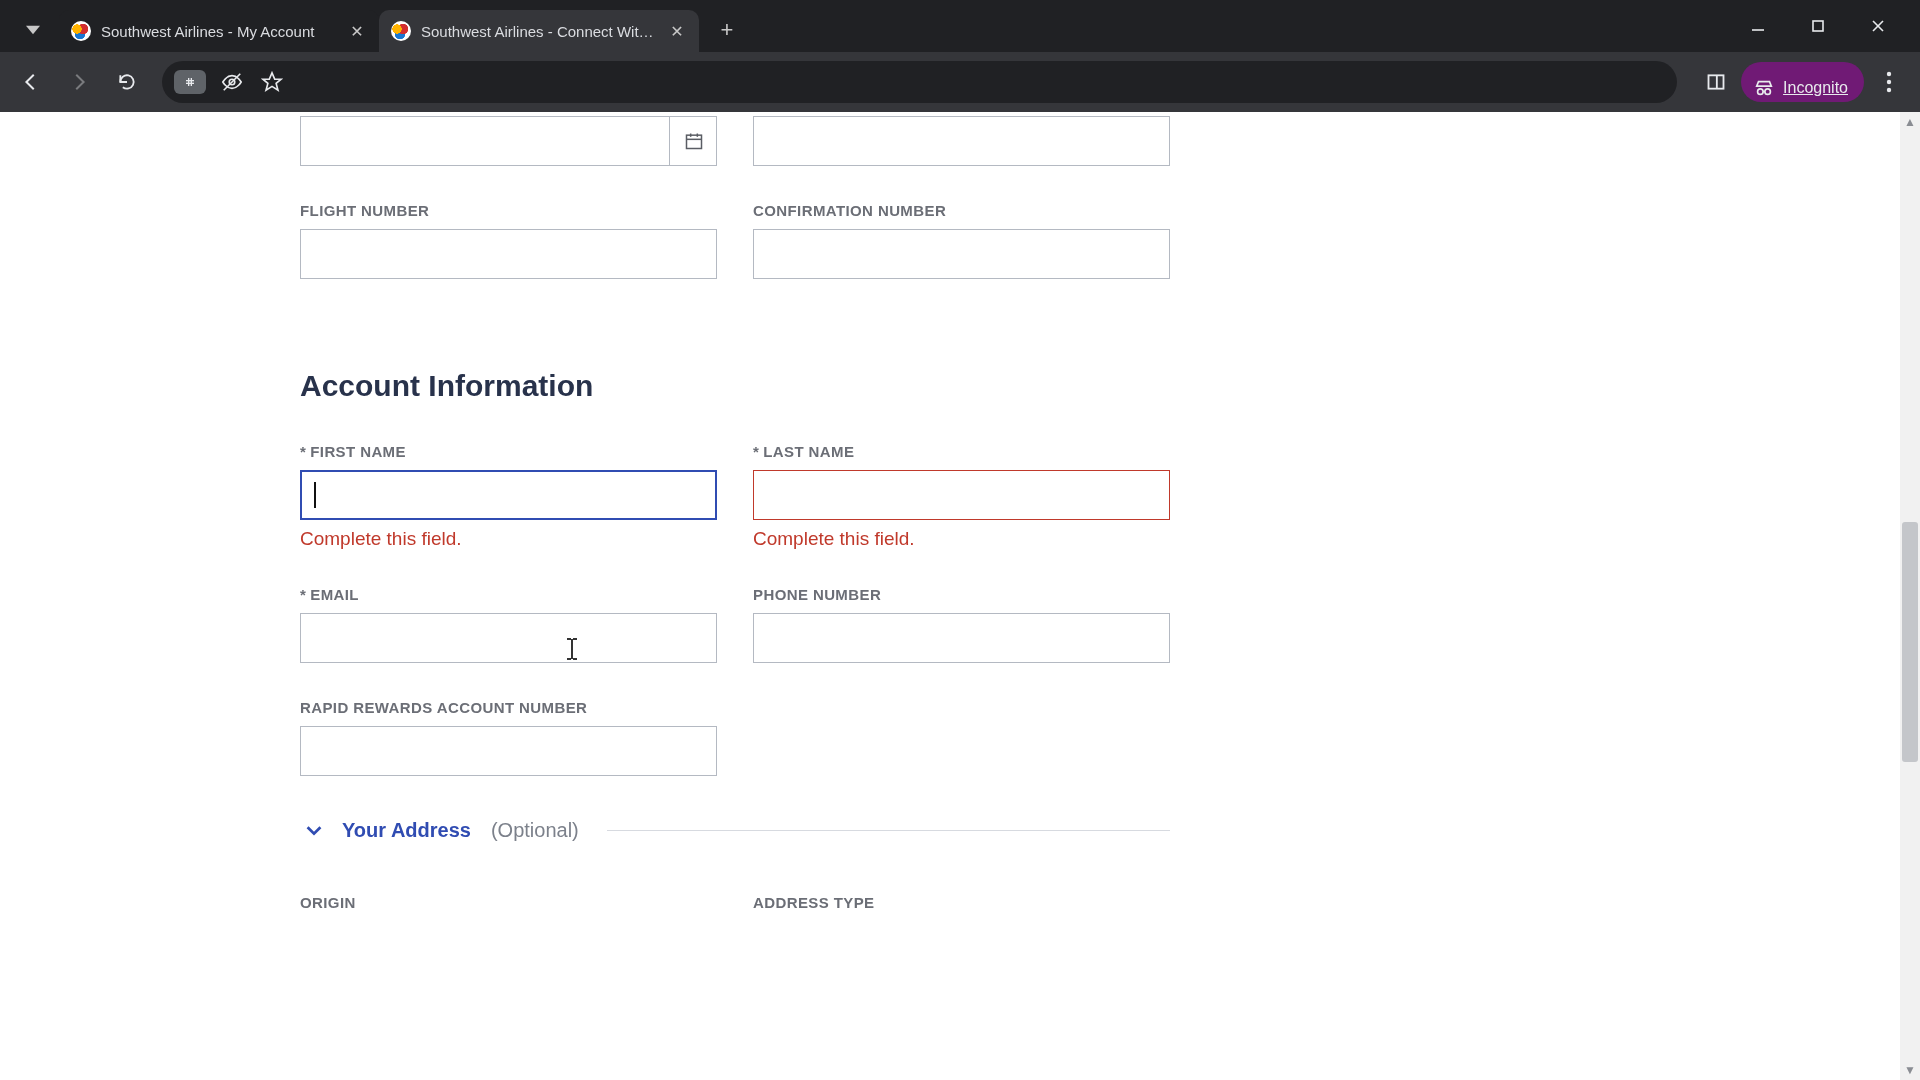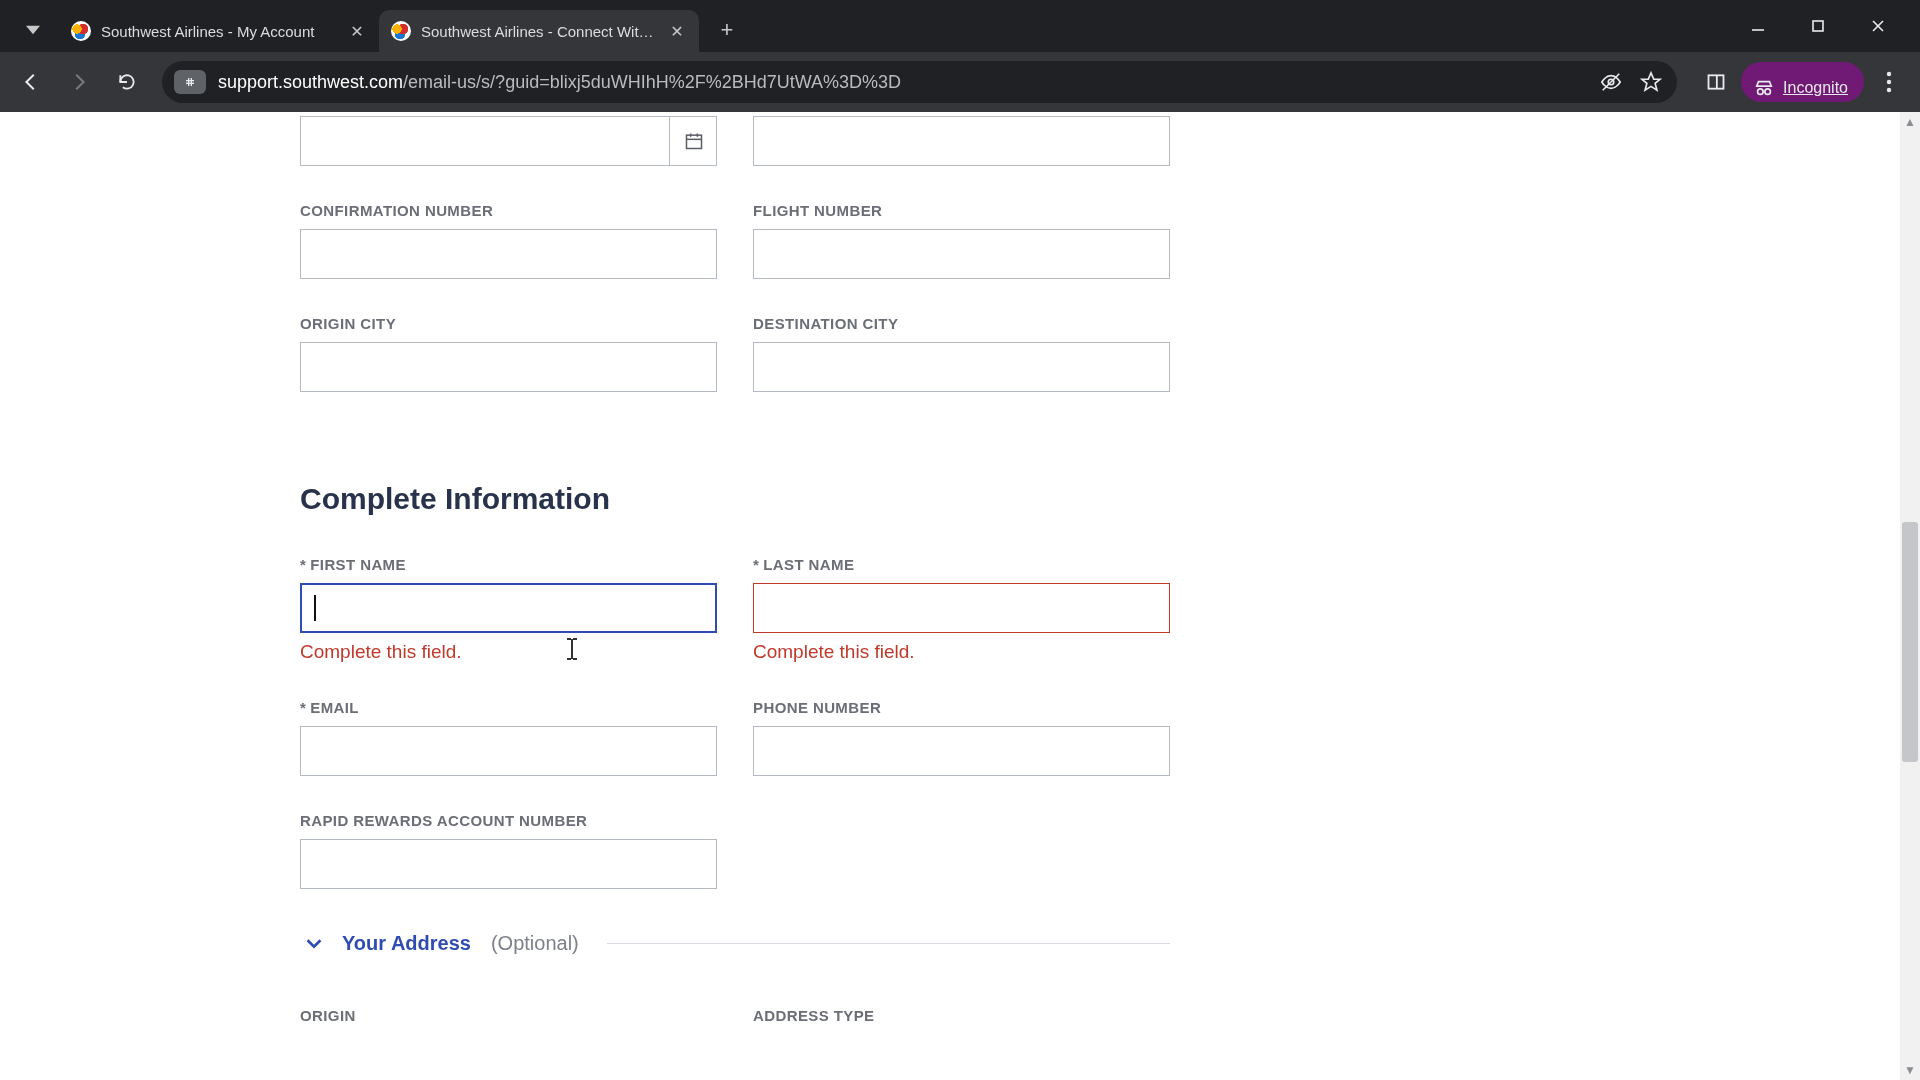--- a/index.html
+++ b/index.html
@@ -354,23 +354,20 @@
 
     <div class="omnibox">
       <div class="site-chip">
         <svg width="16" height="16" viewBox="0 0 24 24" style="stroke:#e8eaed;fill:none;stroke-width:2">
             <line x1="6" y1="10" x2="18" y2="10"></line>
             <line x1="6" y1="14" x2="18" y2="14"></line>
             <line x1="10" y1="6" x2="10" y2="18"></line>
             <line x1="14" y1="6" x2="14" y2="18"></line>
           </svg>
       </div>
-      <div class="url">
-        <span class="host">support.southwest.com</span><span class="rest">/email-us/s/?guid=blixj5duWHIhH%2F%2BHd7UtWA%3D%3D</span>
-      </div>
       <div class="omni-icon">
         <svg width="22" height="22" viewBox="0 0 24 24">
             <path d="M2 12s4-7 10-7 10 7 10 7-4 7-10 7S2 12 2 12z"></path>
             <circle cx="12" cy="12" r="3"></circle>
             <line x1="3" y1="21" x2="21" y2="3"></line>
           </svg>
       </div>
       <div class="omni-icon">
         <svg width="22" height="22" viewBox="0 0 24 24">
             <polygon points="12 2 15 9 22 9 16.5 13.5 18.5 21 12 16.8 5.5 21 7.5 13.5 2 9 9 9"></polygon>
@@ -423,41 +420,31 @@
             </div>
           </div>
         </div>
         <div class="col">
           <input class="input" style="">
         </div>
       </div>
 
       <div class="row" style="margin-top:36px;">
         <div class="col">
+          <div class="label">FLIGHT NUMBER</div>
+          <input class="input" style="">
+        </div>
+        <div class="col">
           <div class="label">CONFIRMATION NUMBER</div>
           <input class="input" style="">
         </div>
-        <div class="col">
-          <div class="label">FLIGHT NUMBER</div>
-          <input class="input" style="">
-        </div>
-      </div>
-
-      <div class="row" style="margin-top:36px;">
-        <div class="col">
-          <div class="label">ORIGIN CITY</div>
-          <input class="input" style="">
-        </div>
-        <div class="col">
-          <div class="label">DESTINATION CITY</div>
-          <input class="input" style="">
-        </div>
-      </div>
-
-      <div class="section-title">Complete Information</div>
+      </div>
+
+
+      <div class="section-title">Account Information</div>
 
       <div class="row">
         <div class="col">
           <div class="label">
             <span class="req">*</span><span>FIRST NAME</span>
           </div>
           <div class="input-wrap">
             <input class="input focused" style="">
             <div class="caret"></div>
           </div>

